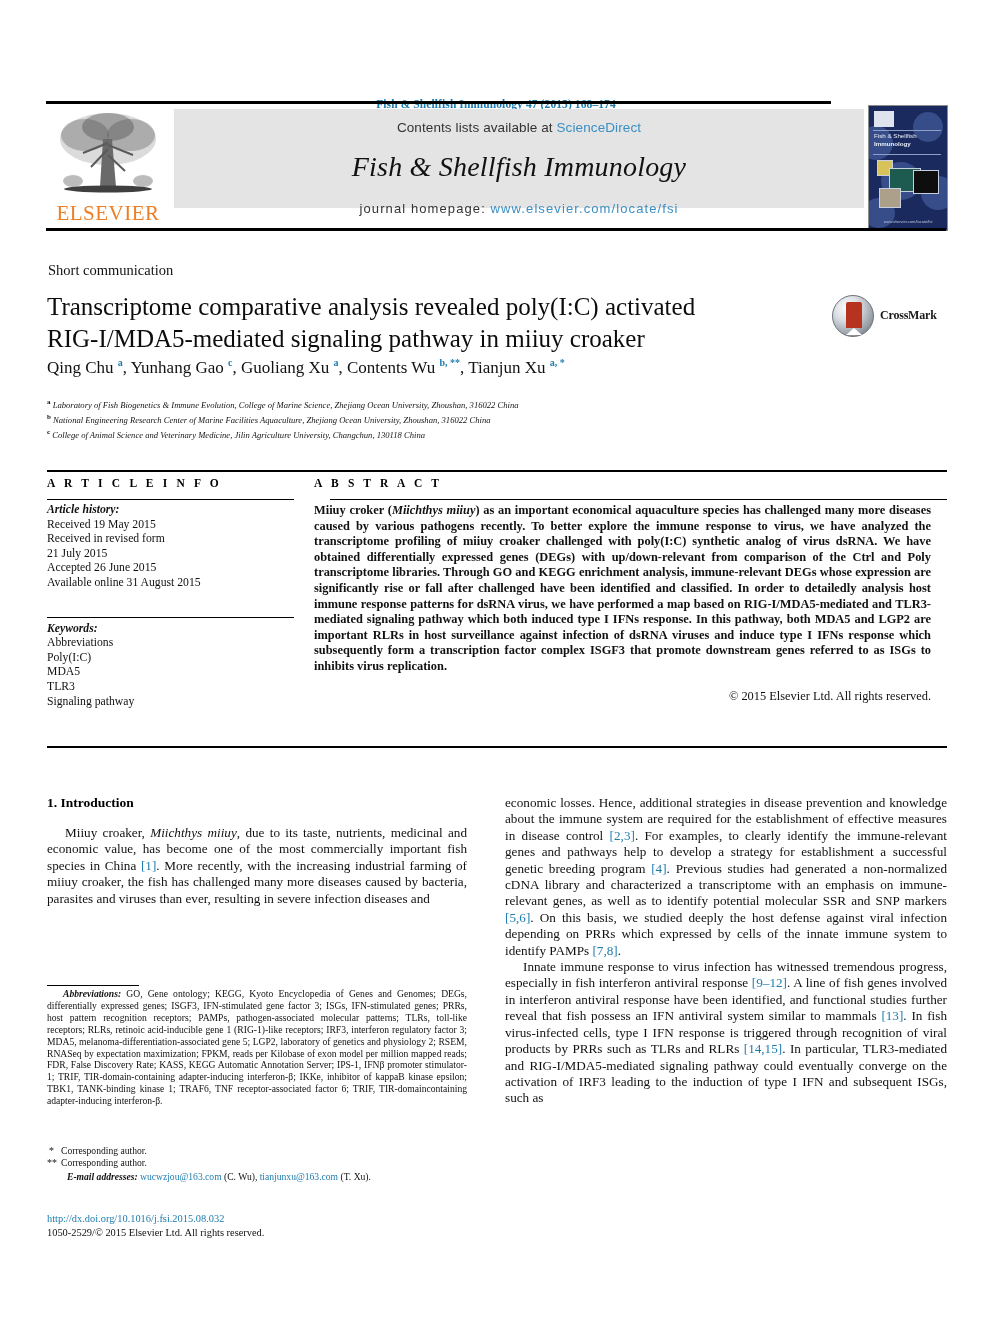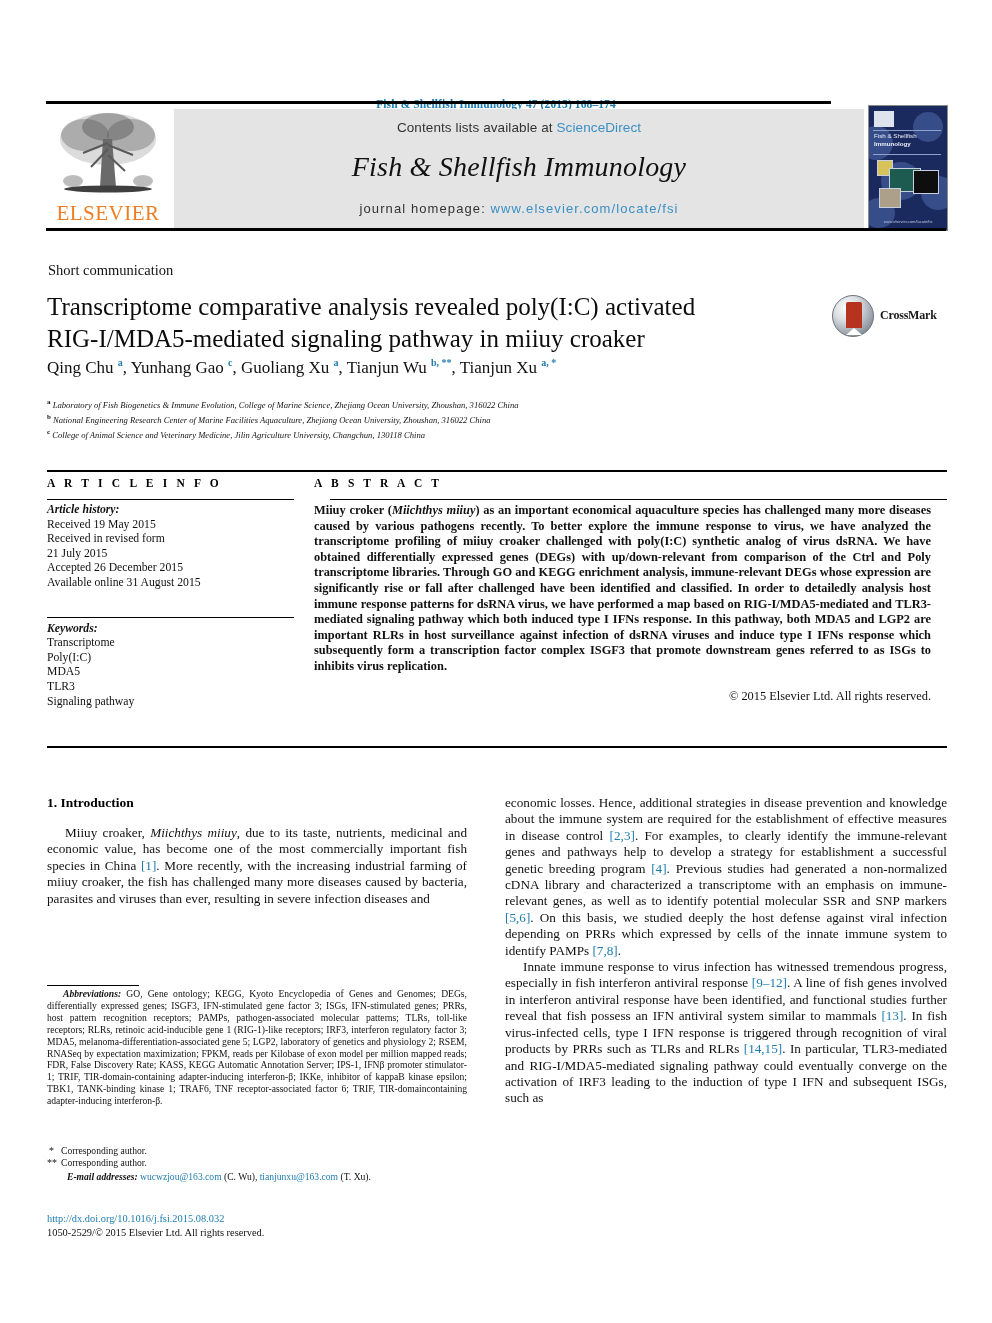--- a/index.html
+++ b/index.html
@@ -77,21 +77,21 @@
     font-family: "Liberation Serif", serif;
     font-size: 21px;
     letter-spacing: 0.5px;
     color: #ef7d22;
     font-weight: normal;
   }
   .masthead-center {
     position: absolute;
     left: 128px; top: 8px;
     width: 690px;
-    height: 119px;
+    height: 99px;
     background: #e4e4e4;
   }
   .contents-line {
     position: absolute;
     left: 0; top: 11px;
     width: 690px;
     text-align: center;
     font-family: "Liberation Sans", sans-serif;
     font-size: 13.5px;
     color: #333;
@@ -454,21 +454,21 @@
     <span>RIG-I/MDA5-mediated signaling pathway in miiuy croaker</span>
   </div>
 
   <div class="crossmark">
     <div class="cm-circle">
       <div class="cm-book"></div>
     </div>
     <div class="cm-label">CrossMark</div>
   </div>
 
-  <div class="authors"><span>Qing Chu </span><sup>a</sup>, <span>Yunhang Gao </span><sup>c</sup>, <span>Guoliang Xu </span><sup>a</sup>, <span>Tianjun Wu </span><sup>b, **</sup>, <span>Tianjun Xu </span><sup>a, *</sup></div>
+  <div class="authors"><span>Qing Chu </span><sup>a</sup>, <span>Yunhang Gao </span><sup>c</sup>, <span>Guoliang Xu </span><sup>a</sup>, <span>Contents Wu </span><sup>b, **</sup>, <span>Tianjun Xu </span><sup>a, *</sup></div>
 
   <div class="affiliations">
       <div><sup>a</sup> Laboratory of Fish Biogenetics &amp; Immune Evolution, College of Marine Science, Zhejiang Ocean University, Zhoushan, 316022 China</div>
       <div><sup>b</sup> National Engineering Research Center of Marine Facilities Aquaculture, Zhejiang Ocean University, Zhoushan, 316022 China</div>
       <div><sup>c</sup> College of Animal Science and Veterinary Medicine, Jilin Agriculture University, Changchun, 130118 China</div>
     </div>
 
   <div class="band-rule thick" style="left:47px; top:470px; width:900px;"></div>
   <div class="band-rule thin" style="left:47px; top:499px; width:247px;"></div>
   <div class="band-rule thin" style="left:330px; top:499px; width:617px;"></div>
@@ -476,28 +476,28 @@
   <div class="band-rule thick" style="left:47px; top:746px; width:900px;"></div>
 
   <div class="info-col">
     <div class="sec-head">A R T I C L E   I N F O</div>
     <div class="info-body" style="margin-top:14px;">
       <span class="lbl">Article history:</span>
       <div id="history-lines">
           <div>Received 19 May 2015</div>
           <div>Received in revised form</div>
           <div>21 July 2015</div>
-          <div>Accepted 26 December 2015</div>
+          <div>Accepted 26 June 2015</div>
           <div>Available online 31 August 2015</div>
         </div>
     </div>
     <div class="info-body" style="margin-top:31px;">
       <span class="lbl">Keywords:</span>
       <div id="keyword-lines">
-          <div>Transcriptome</div>
+          <div>Abbreviations</div>
           <div>Poly(I:C)</div>
           <div>MDA5</div>
           <div>TLR3</div>
           <div>Signaling pathway</div>
         </div>
     </div>
   </div>
 
   <div class="abs-col">
     <div class="sec-head">A B S T R A C T</div>

